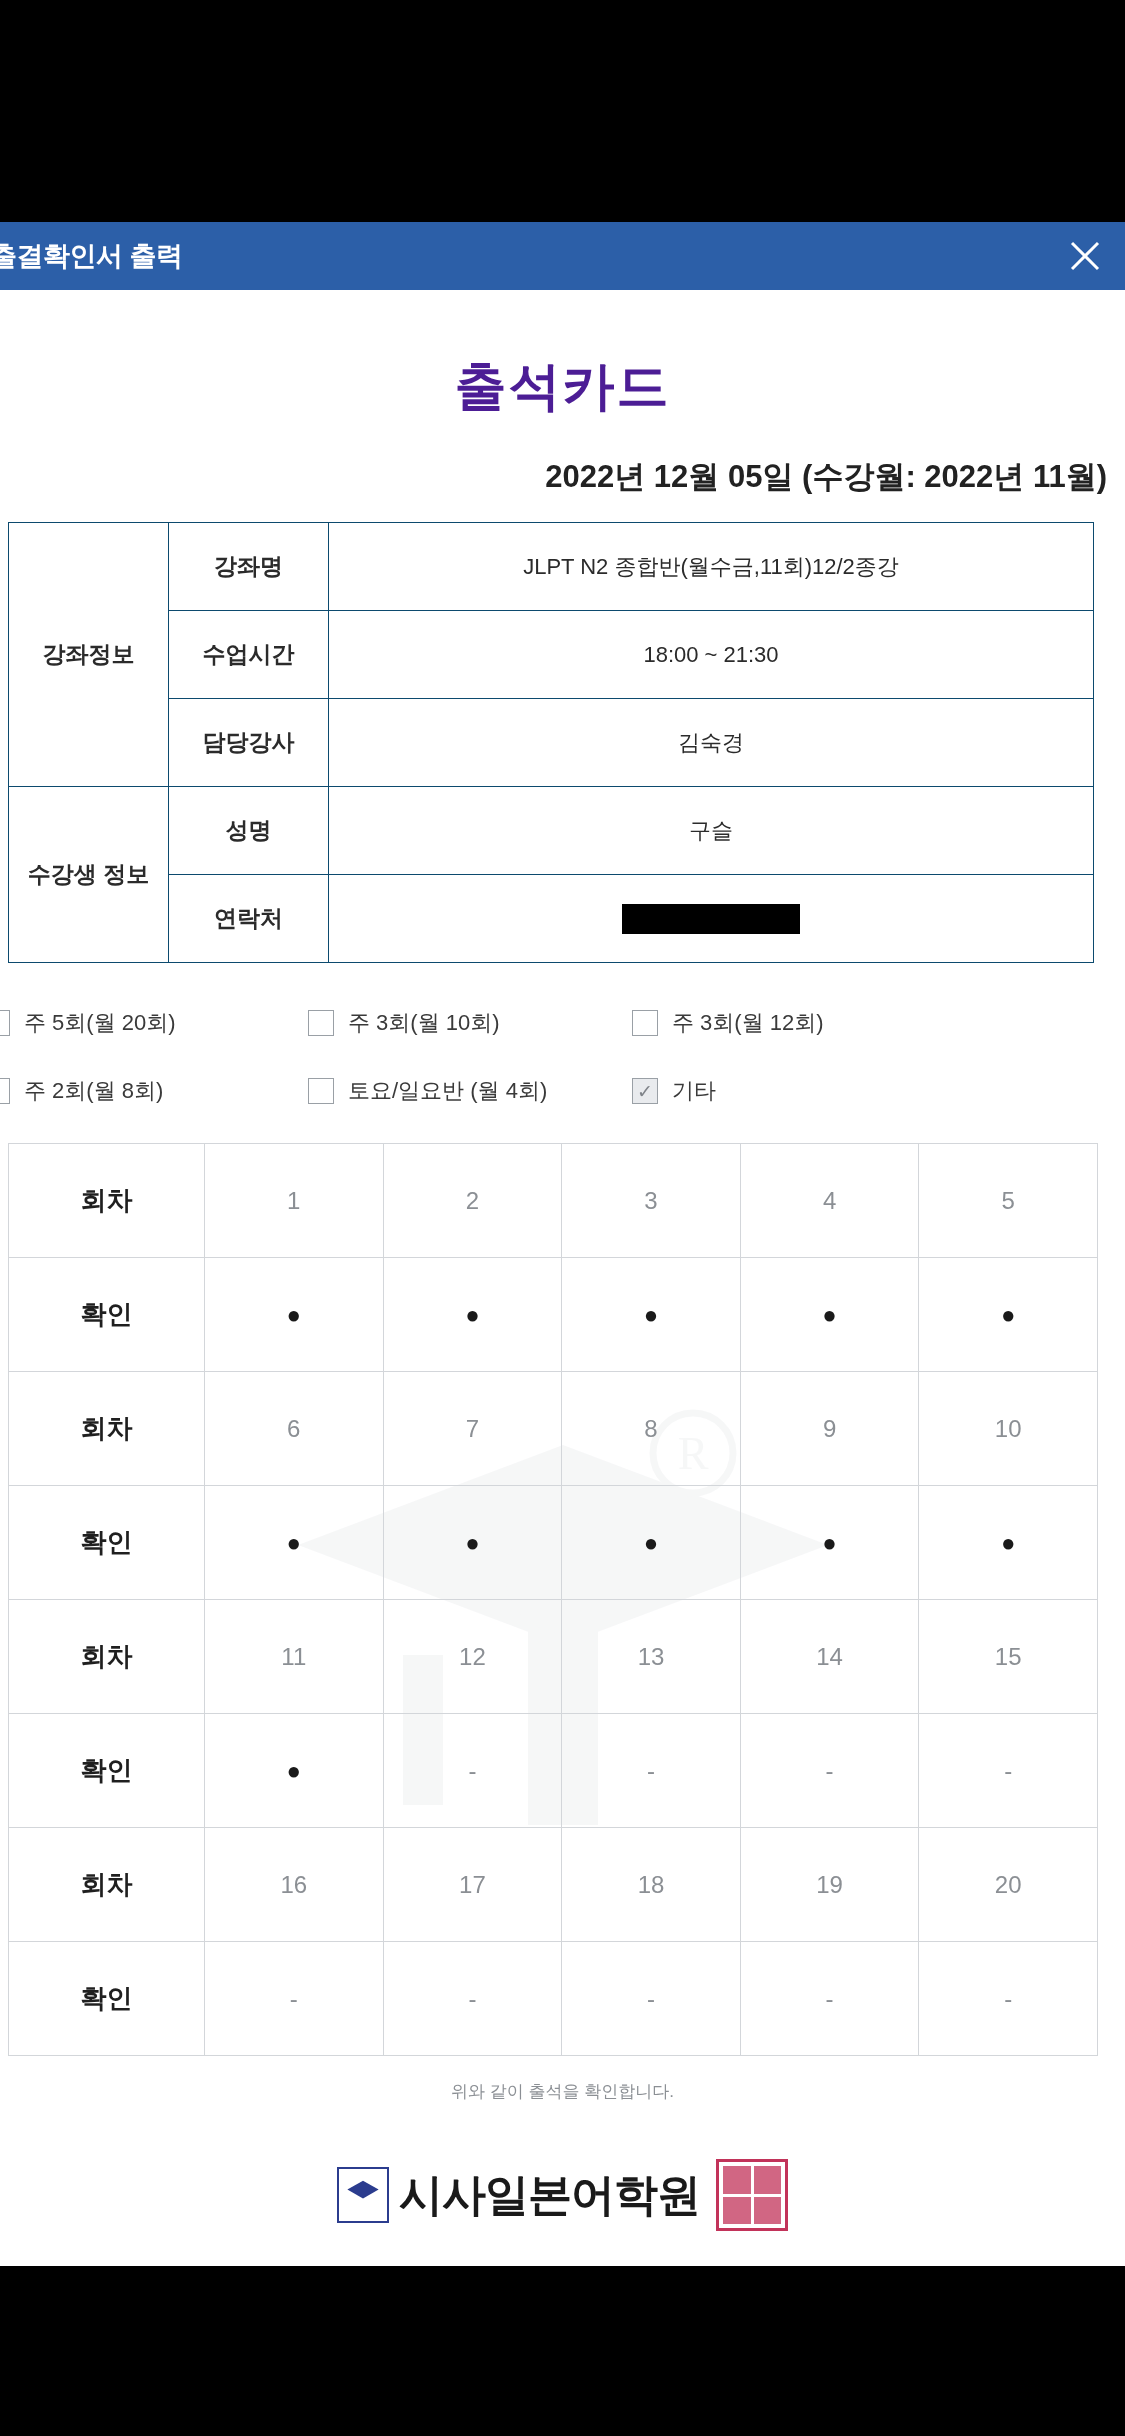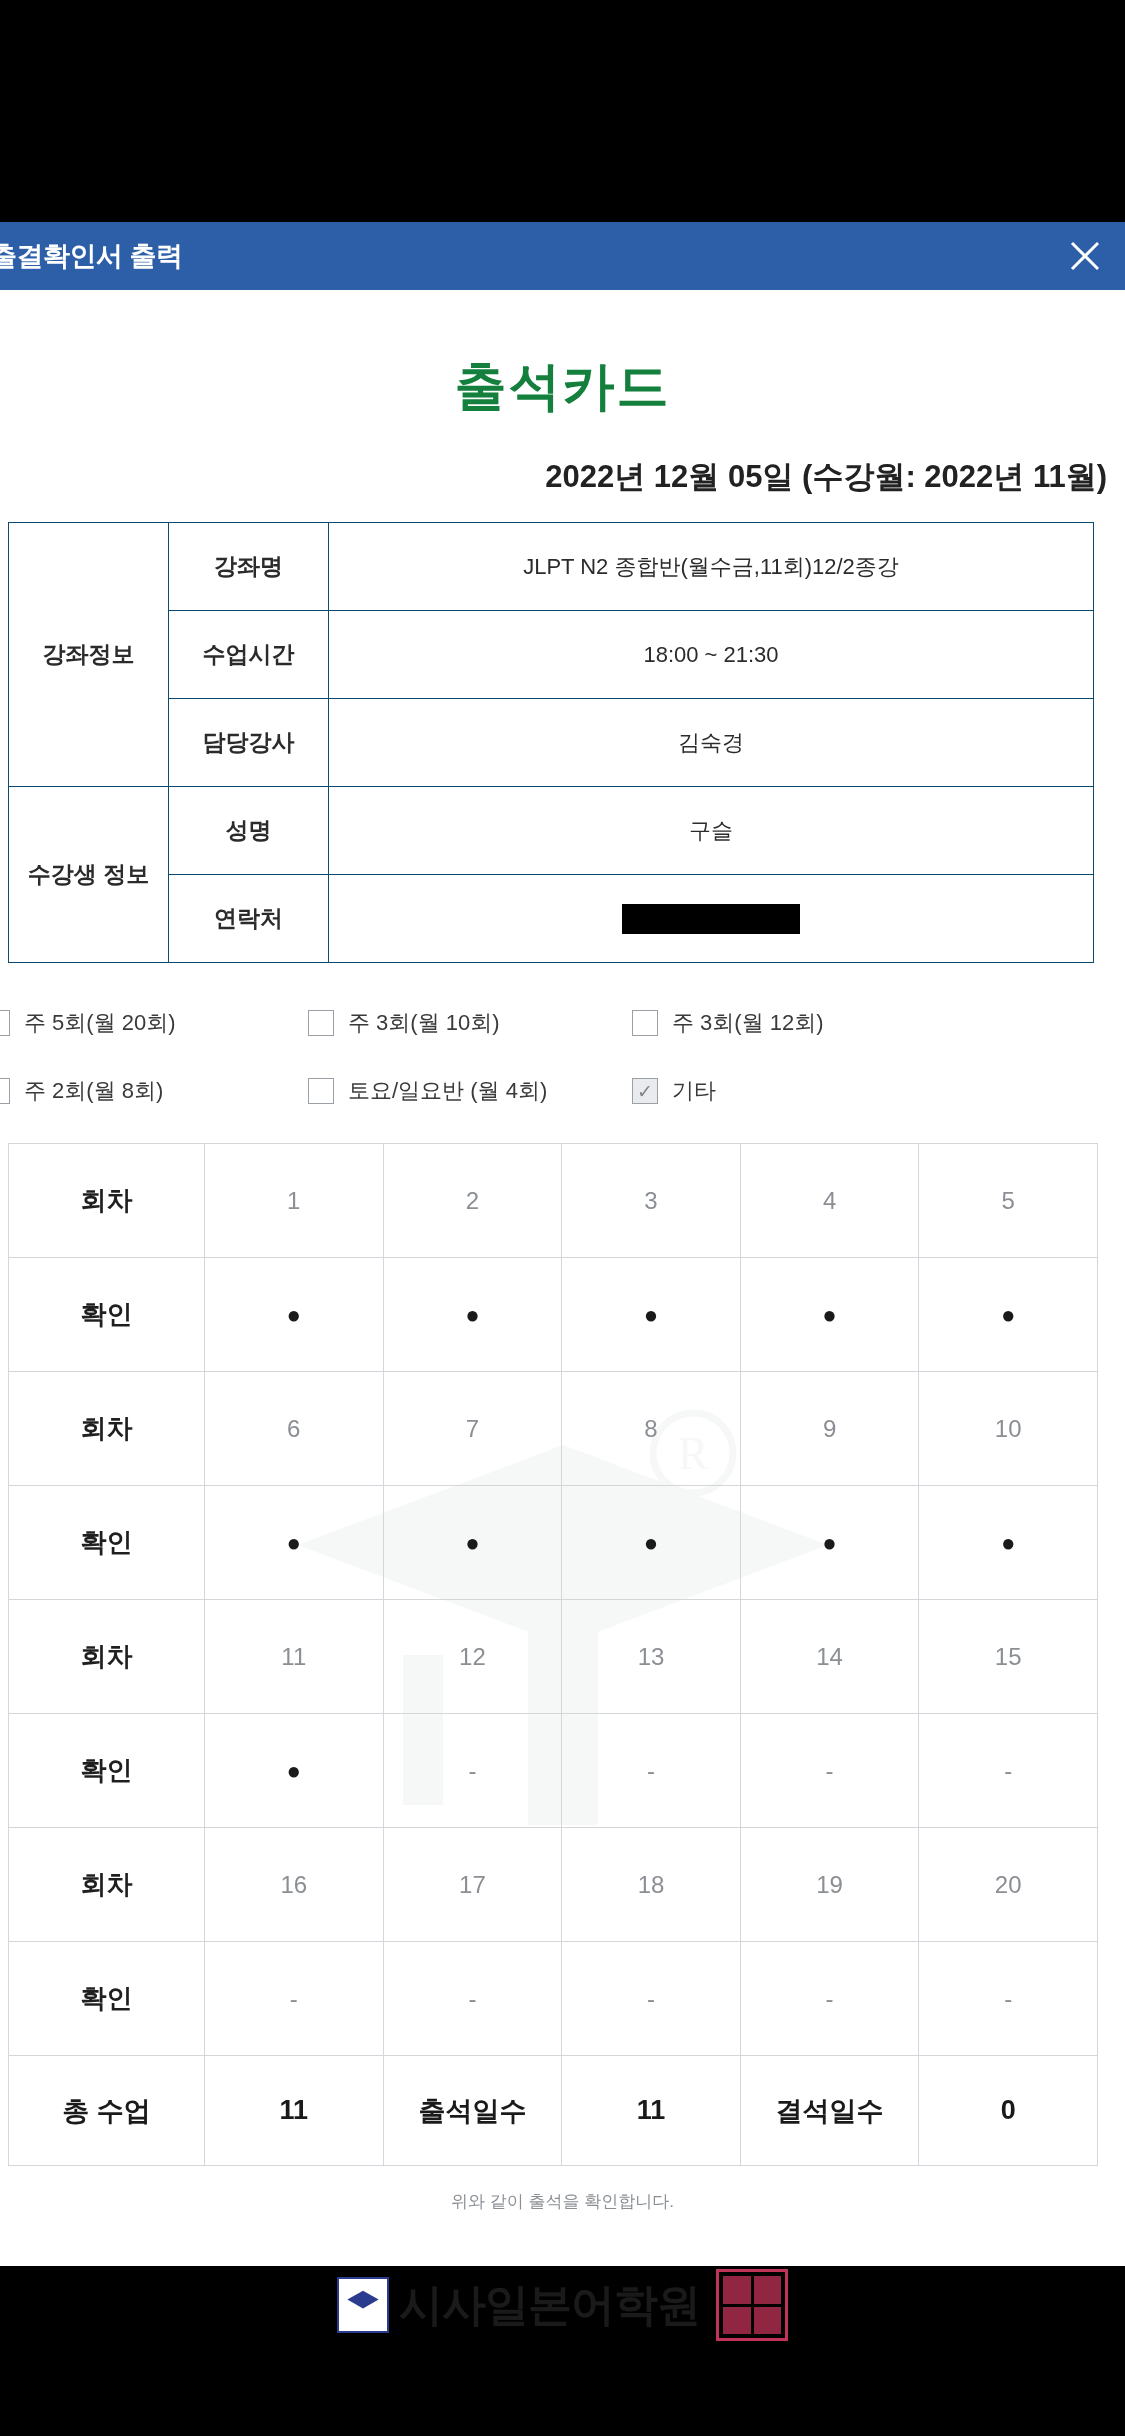--- a/index.html
+++ b/index.html
@@ -60,21 +60,21 @@
     pointer-events: none;
     z-index: 0;
   }
   .doc-inner { position: relative; z-index: 2; }
 
   .doc-title {
     margin-top: 62px;
     text-align: center;
     font-size: 52px;
     font-weight: 700;
-    color: #15803d;
+    color: #4c1d95;
     letter-spacing: 2px;
   }
   .doc-date {
     margin-top: 34px;
     padding-right: 18px;
     text-align: right;
     font-size: 31px;
     font-weight: 700;
     color: #222;
   }
@@ -404,28 +404,20 @@
           </tr>
           <tr>
             <td class="hdr">확인</td>
             <td class="dash">-</td>
             <td class="dash">-</td>
             <td class="dash">-</td>
             <td class="dash">-</td>
             <td class="dash">-</td>
           </tr>
 
-          <tr class="summary">
-            <td class="hdr">총 수업</td>
-            <td>11</td>
-            <td>출석일수</td>
-            <td>11</td>
-            <td>결석일수</td>
-            <td>0</td>
-          </tr>
         </tbody>
       </table>
 
       <div class="note">위와 같이 출석을 확인합니다.</div>
 
       <div class="footer-logo">
         <div class="logo-badge">
           <div class="cap"></div>
         </div>
         <div class="logo-text">시사일본어학원</div>

